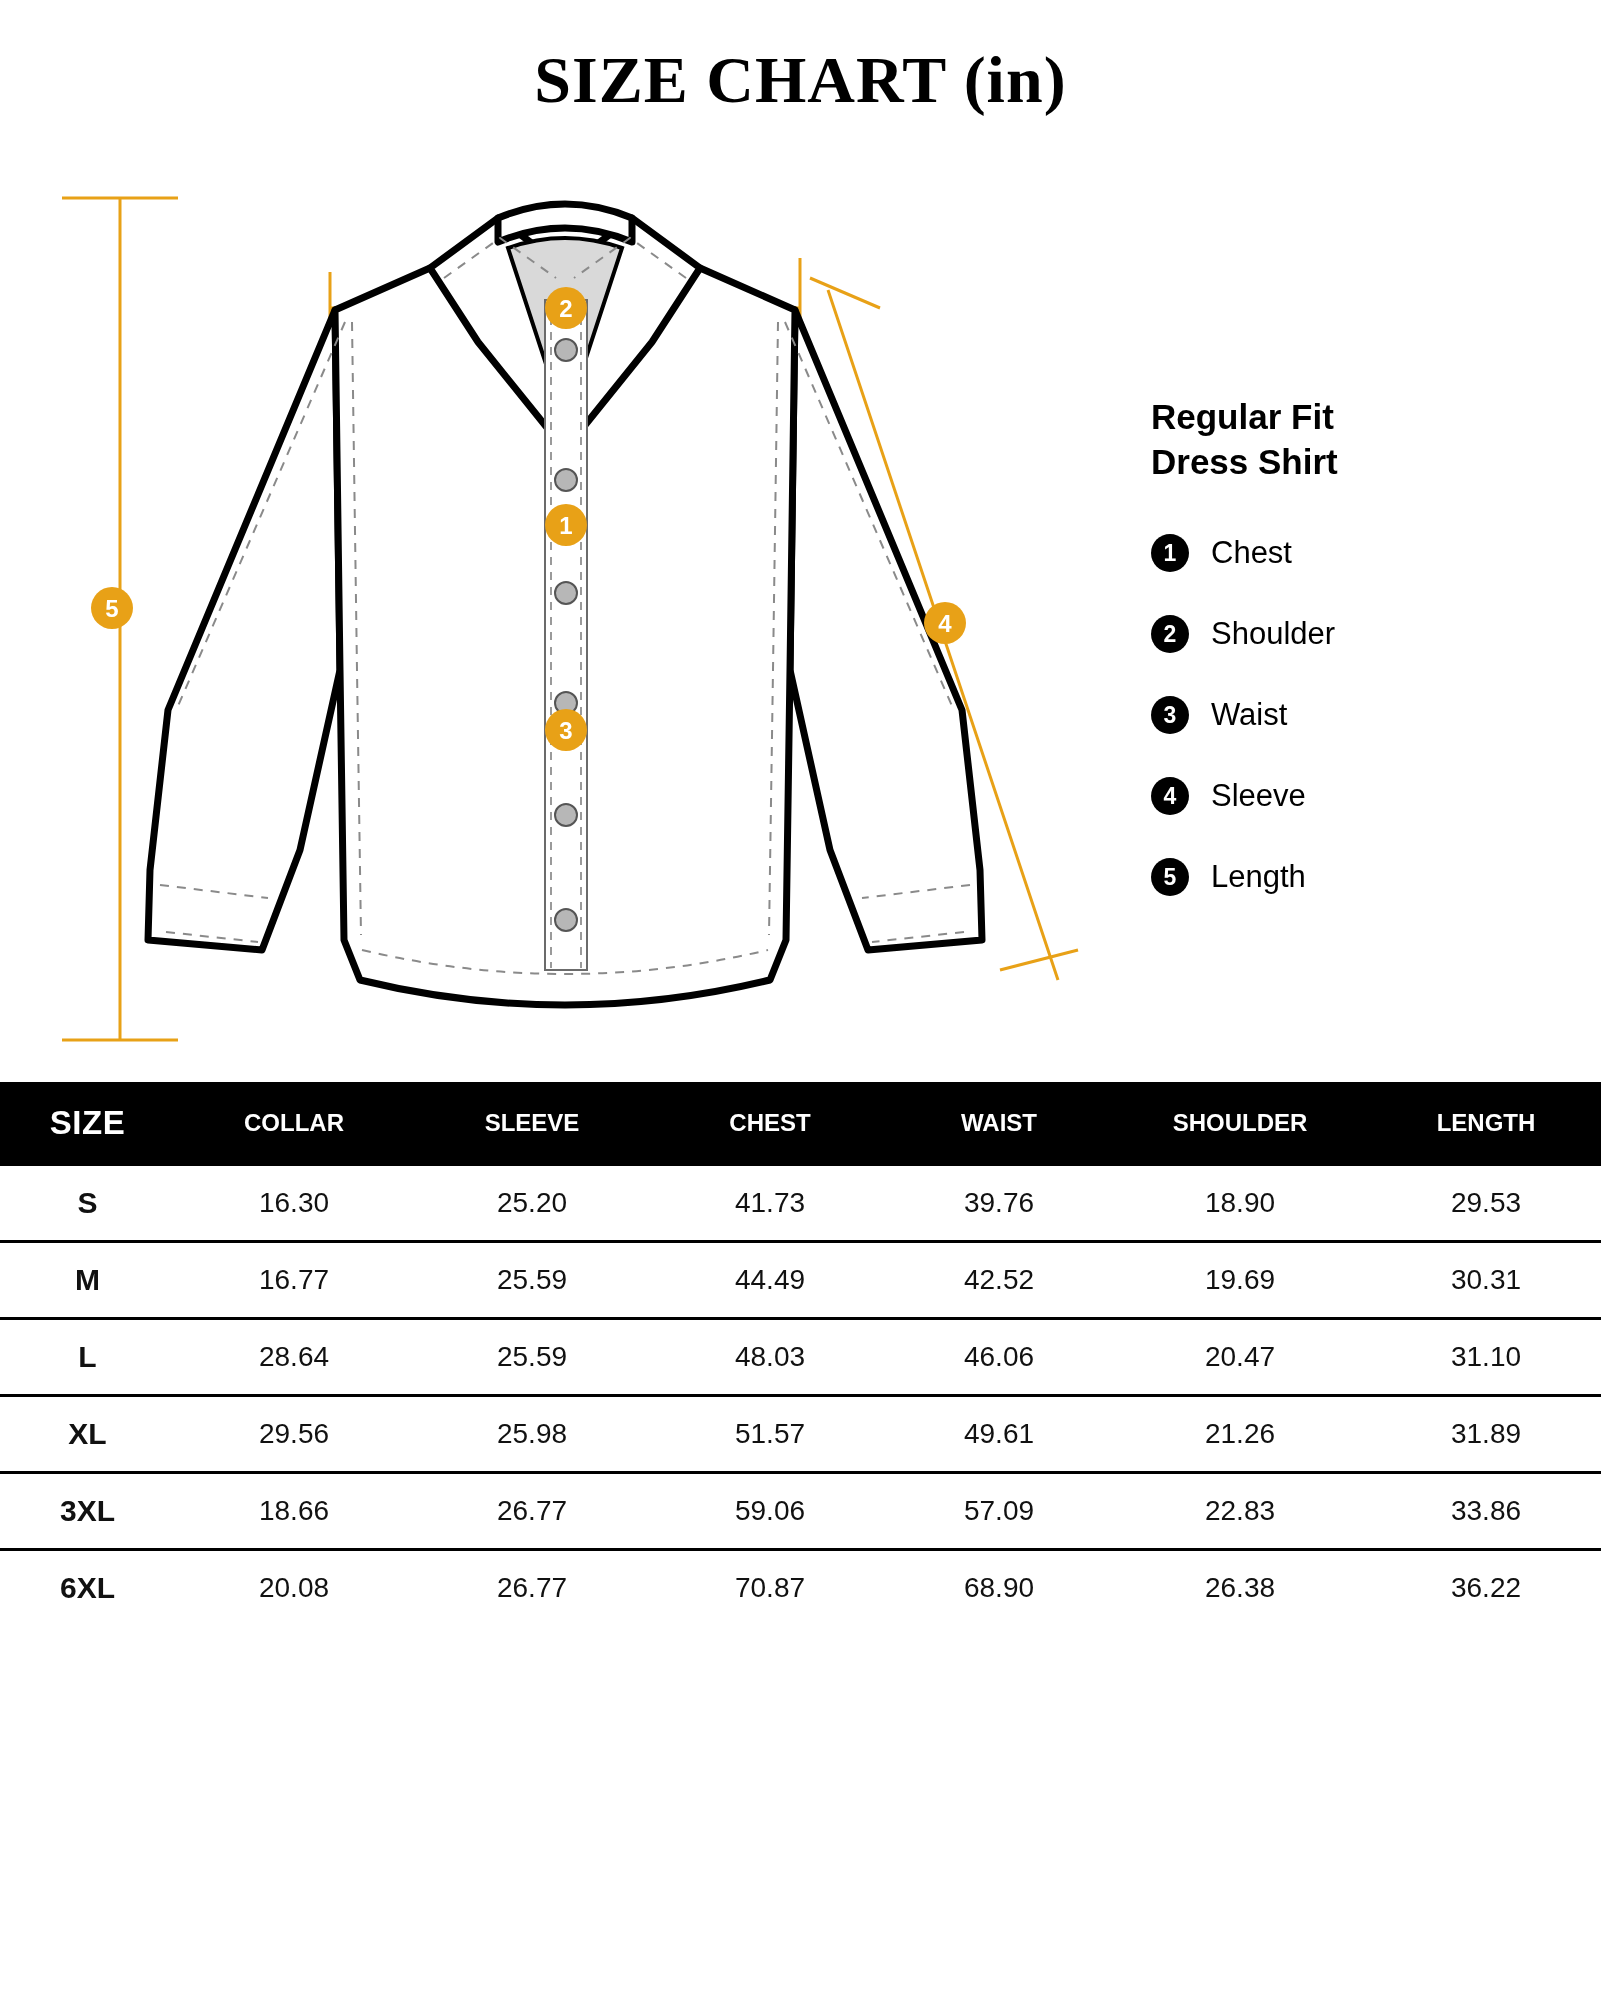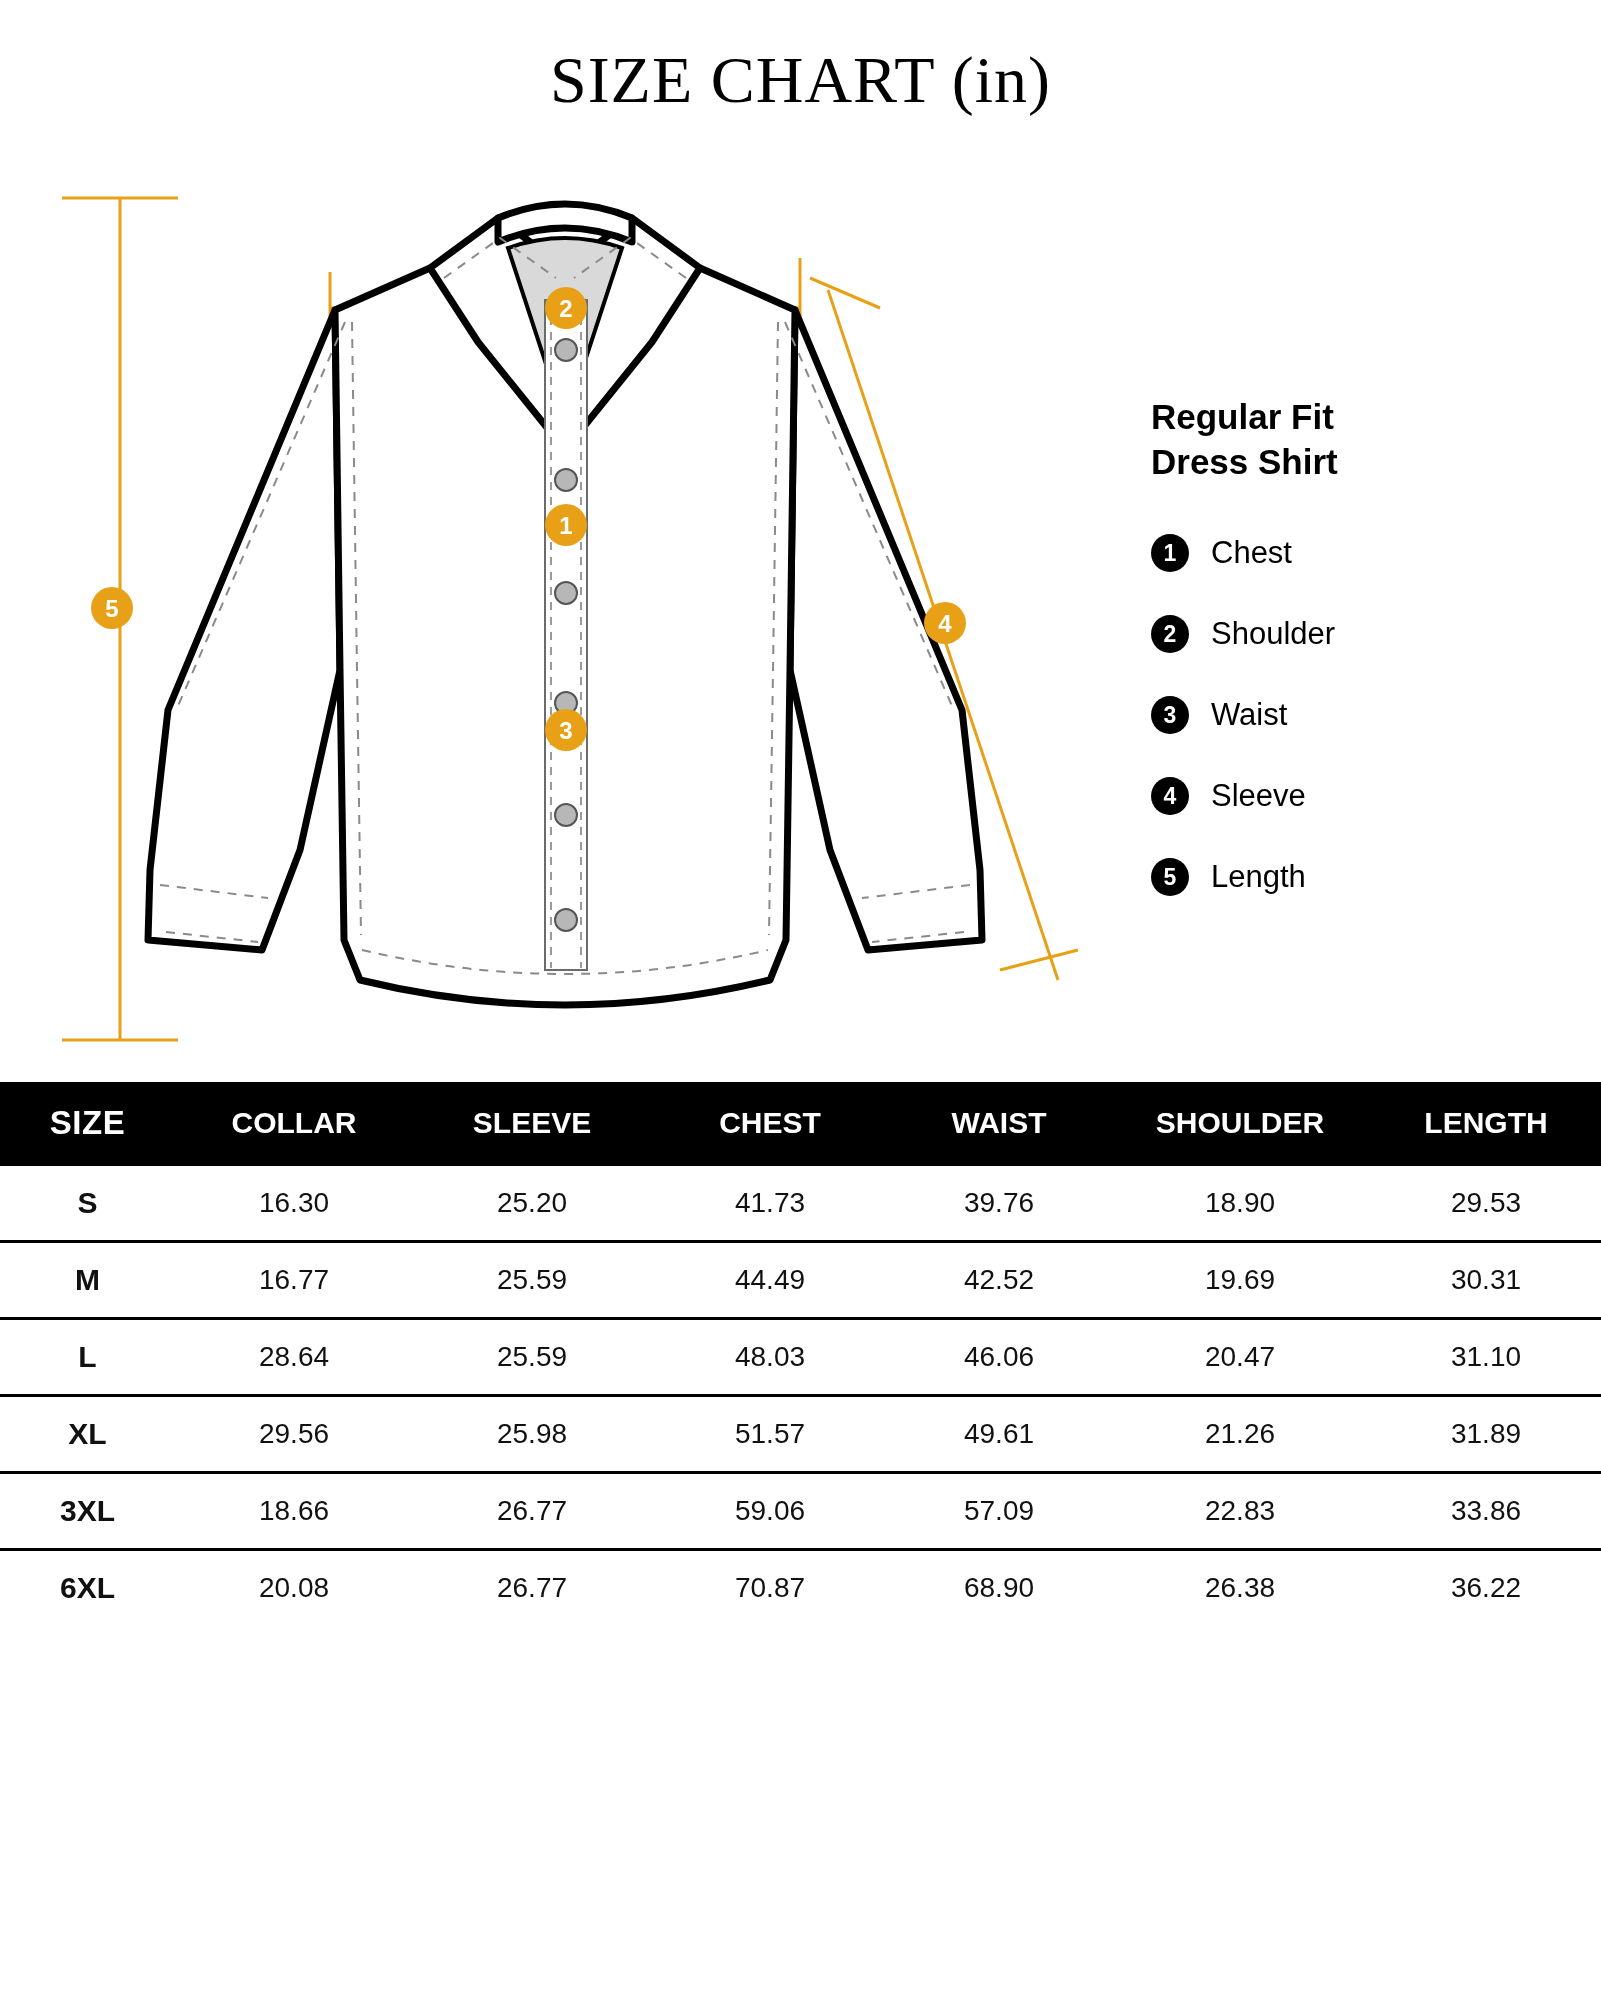--- a/index.html
+++ b/index.html
@@ -23,21 +23,21 @@
   }
 
   
   #title {
     position: absolute;
     top: 42px;
     left: 0;
     width: 1601px;
     text-align: center;
     font-family: "Liberation Serif", serif;
-    font-weight: normal;
+    font-weight: bold;
     font-size: 66px;
     letter-spacing: 1px;
     color: #000000;
   }
 
   
   #illustration {
     position: absolute;
     top: 150px;
     left: 0;
@@ -98,21 +98,21 @@
     width: 1601px;
   }
   table {
     border-collapse: collapse;
     width: 1601px;
     table-layout: fixed;
   }
   thead th {
     background: #000000;
     color: #ffffff;
-    font-size: 30px;
+    font-size: 24px;
     font-weight: bold;
     padding: 22px 0 24px 0;
     text-align: center;
   }
   thead th.size-col {
     font-size: 33px;
     letter-spacing: 0.5px;
   }
   tbody td {
     text-align: center;

